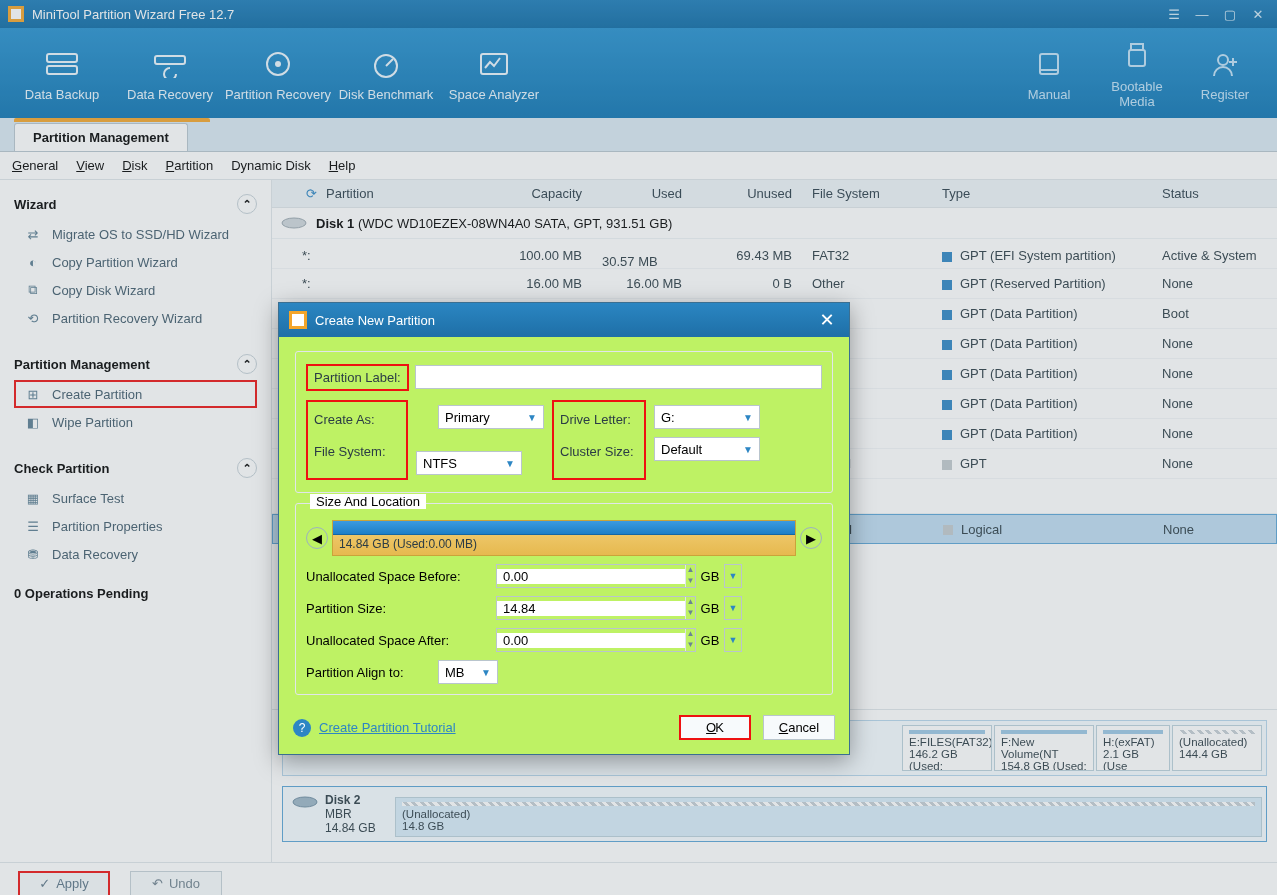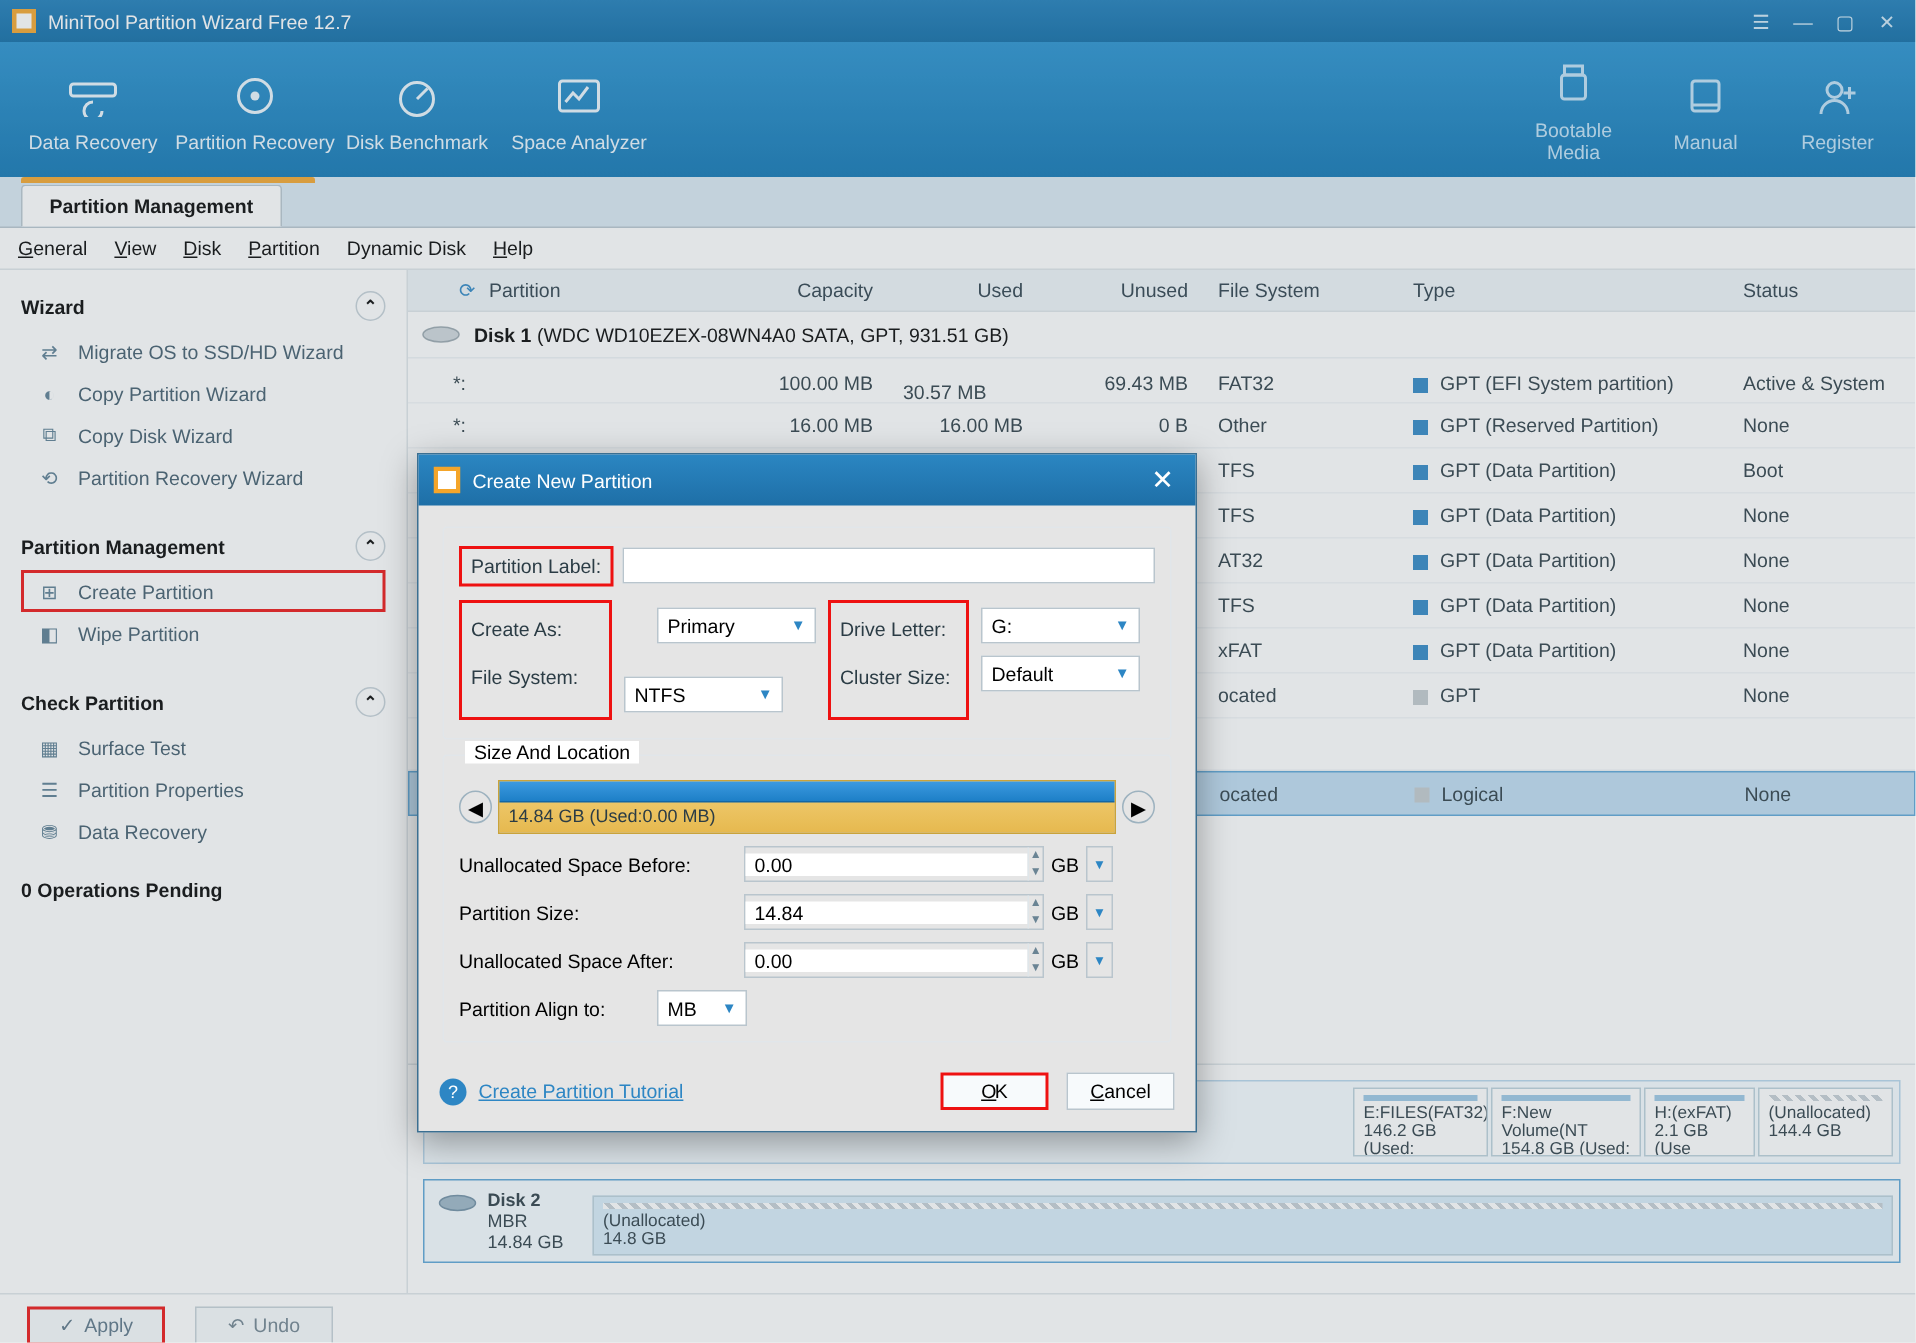--- a/index.html
+++ b/index.html
@@ -65,21 +65,21 @@
 
 
 .bottombar { height: 42px; display: flex; align-items: center; padding: 0 18px; gap: 20px; border-top: 1px solid #dfe6ea; }
 .bbtn { width: 92px; height: 26px; border: 1px solid #c6d1d8; background: #f7fafc; display: inline-flex; align-items: center; justify-content: center; gap: 6px; color: #70838f; font-size: 13px; cursor: pointer; }
 .bbtn.highlight { border: 2px solid #e11; color: #5a7486; }
 
 
 .overlay { position: absolute; inset: 0; background: rgba(120,130,140,0.22); z-index: 50; }
 
 
-.dialog { position: absolute; left: 278px; top: 302px; width: 520px; background: #e5e5e5; z-index: 100; box-shadow: 0 6px 22px rgba(0,0,0,0.35); border: 1px solid #3b6f91; }
+.dialog { position: absolute; left: 278px; top: 302px; width: 572px; background: #bef264; z-index: 100; box-shadow: 0 6px 22px rgba(0,0,0,0.35); border: 1px solid #3b6f91; }
 .dialog .dtitle { background: linear-gradient(to bottom, #2b86c2, #1e6fa7); color: #fff; height: 34px; display: flex; align-items: center; padding: 0 10px; }
 .dialog .dtitle .dlogo { width: 18px; height: 18px; margin-right: 8px; }
 .dialog .dtitle .dclose { margin-left: auto; font-size: 18px; cursor: pointer; width: 24px; text-align: center; }
 .dialog .dbody { padding: 14px 16px 10px 16px; }
 .dialog .instr { display: flex; align-items: center; gap: 14px; padding: 8px 4px 18px 4px; }
 .dialog .fieldbox { border: 1px solid #e1e6ea; border-radius: 3px; padding: 12px 10px; }
 .frow { display: flex; align-items: center; margin-bottom: 10px; height: 26px; }
 .flabel { width: 106px; font-size: 13px; color: #2b3c45; }
 .finput, .fselect { height: 24px; border: 1px solid #b9c5cd; background: #fff; font-size: 13px; padding: 0 6px; }
 .finput { flex: 1; }
@@ -131,20 +131,26 @@
   <span class="title">MiniTool Partition Wizard Free 12.7</span>
   <span class="winbtn">☰</span>
   <span class="winbtn">—</span>
   <span class="winbtn">▢</span>
   <span class="winbtn">✕</span>
 </div>
 
 <div class="toolbar">
   <div class="btn"><div class="ticon">
         <svg width="34" height="28">
+          <rect x="2" y="4" width="30" height="8" rx="2" fill="none" stroke="#e9f5fd" stroke-width="2"></rect>
+          <rect x="2" y="16" width="30" height="8" rx="2" fill="none" stroke="#e9f5fd" stroke-width="2"></rect>
+        </svg>
+      </div><span>Data Backup</span></div>
+  <div class="btn"><div class="ticon">
+        <svg width="34" height="28">
           <rect x="2" y="6" width="30" height="8" rx="2" fill="none" stroke="#e9f5fd" stroke-width="2"></rect>
           <path d="M17 18 a6 6 0 1 0 6 6" fill="none" stroke="#e9f5fd" stroke-width="2"></path>
         </svg>
       </div><span>Data Recovery</span></div>
   <div class="btn"><div class="ticon">
         <svg width="34" height="28">
           <circle cx="17" cy="14" r="11" fill="none" stroke="#e9f5fd" stroke-width="2"></circle>
           <circle cx="17" cy="14" r="3" fill="#e9f5fd"></circle>
         </svg>
       </div><span>Partition Recovery</span></div>
@@ -156,30 +162,30 @@
       </div><span>Disk Benchmark</span></div>
   <div class="btn"><div class="ticon">
         <svg width="34" height="28">
           <rect x="4" y="4" width="26" height="20" rx="2" fill="none" stroke="#e9f5fd" stroke-width="2"></rect>
           <path d="M8 18 l5-6 4 4 6-8" fill="none" stroke="#e9f5fd" stroke-width="2"></path>
         </svg>
       </div><span>Space Analyzer</span></div>
   <div class="spacer"></div>
   <div class="rbtn"><div class="ticon">
         <svg width="28" height="28">
+          <rect x="5" y="4" width="18" height="20" rx="2" fill="none" stroke="#bfe1f6" stroke-width="2"></rect>
+          <line x1="5" y1="20" x2="23" y2="20" stroke="#bfe1f6" stroke-width="2"></line>
+        </svg>
+      </div><span>Manual</span></div>
+  <div class="rbtn"><div class="ticon">
+        <svg width="28" height="28">
           <rect x="8" y="2" width="12" height="6" fill="none" stroke="#bfe1f6" stroke-width="2"></rect>
           <rect x="6" y="8" width="16" height="16" rx="2" fill="none" stroke="#bfe1f6" stroke-width="2"></rect>
         </svg>
       </div><span>Bootable Media</span></div>
-  <div class="rbtn"><div class="ticon">
-        <svg width="28" height="28">
-          <rect x="5" y="4" width="18" height="20" rx="2" fill="none" stroke="#bfe1f6" stroke-width="2"></rect>
-          <line x1="5" y1="20" x2="23" y2="20" stroke="#bfe1f6" stroke-width="2"></line>
-        </svg>
-      </div><span>Manual</span></div>
   <div class="rbtn"><div class="ticon">
         <svg width="28" height="28">
           <circle cx="12" cy="10" r="5" fill="none" stroke="#bfe1f6" stroke-width="2"></circle>
           <path d="M3 26 a9 9 0 0 1 18 0" fill="none" stroke="#bfe1f6" stroke-width="2"></path>
           <line x1="22" y1="8" x2="22" y2="16" stroke="#bfe1f6" stroke-width="2"></line>
           <line x1="18" y1="12" x2="26" y2="12" stroke="#bfe1f6" stroke-width="2"></line>
         </svg>
       </div><span>Register</span></div>
 </div>
 

